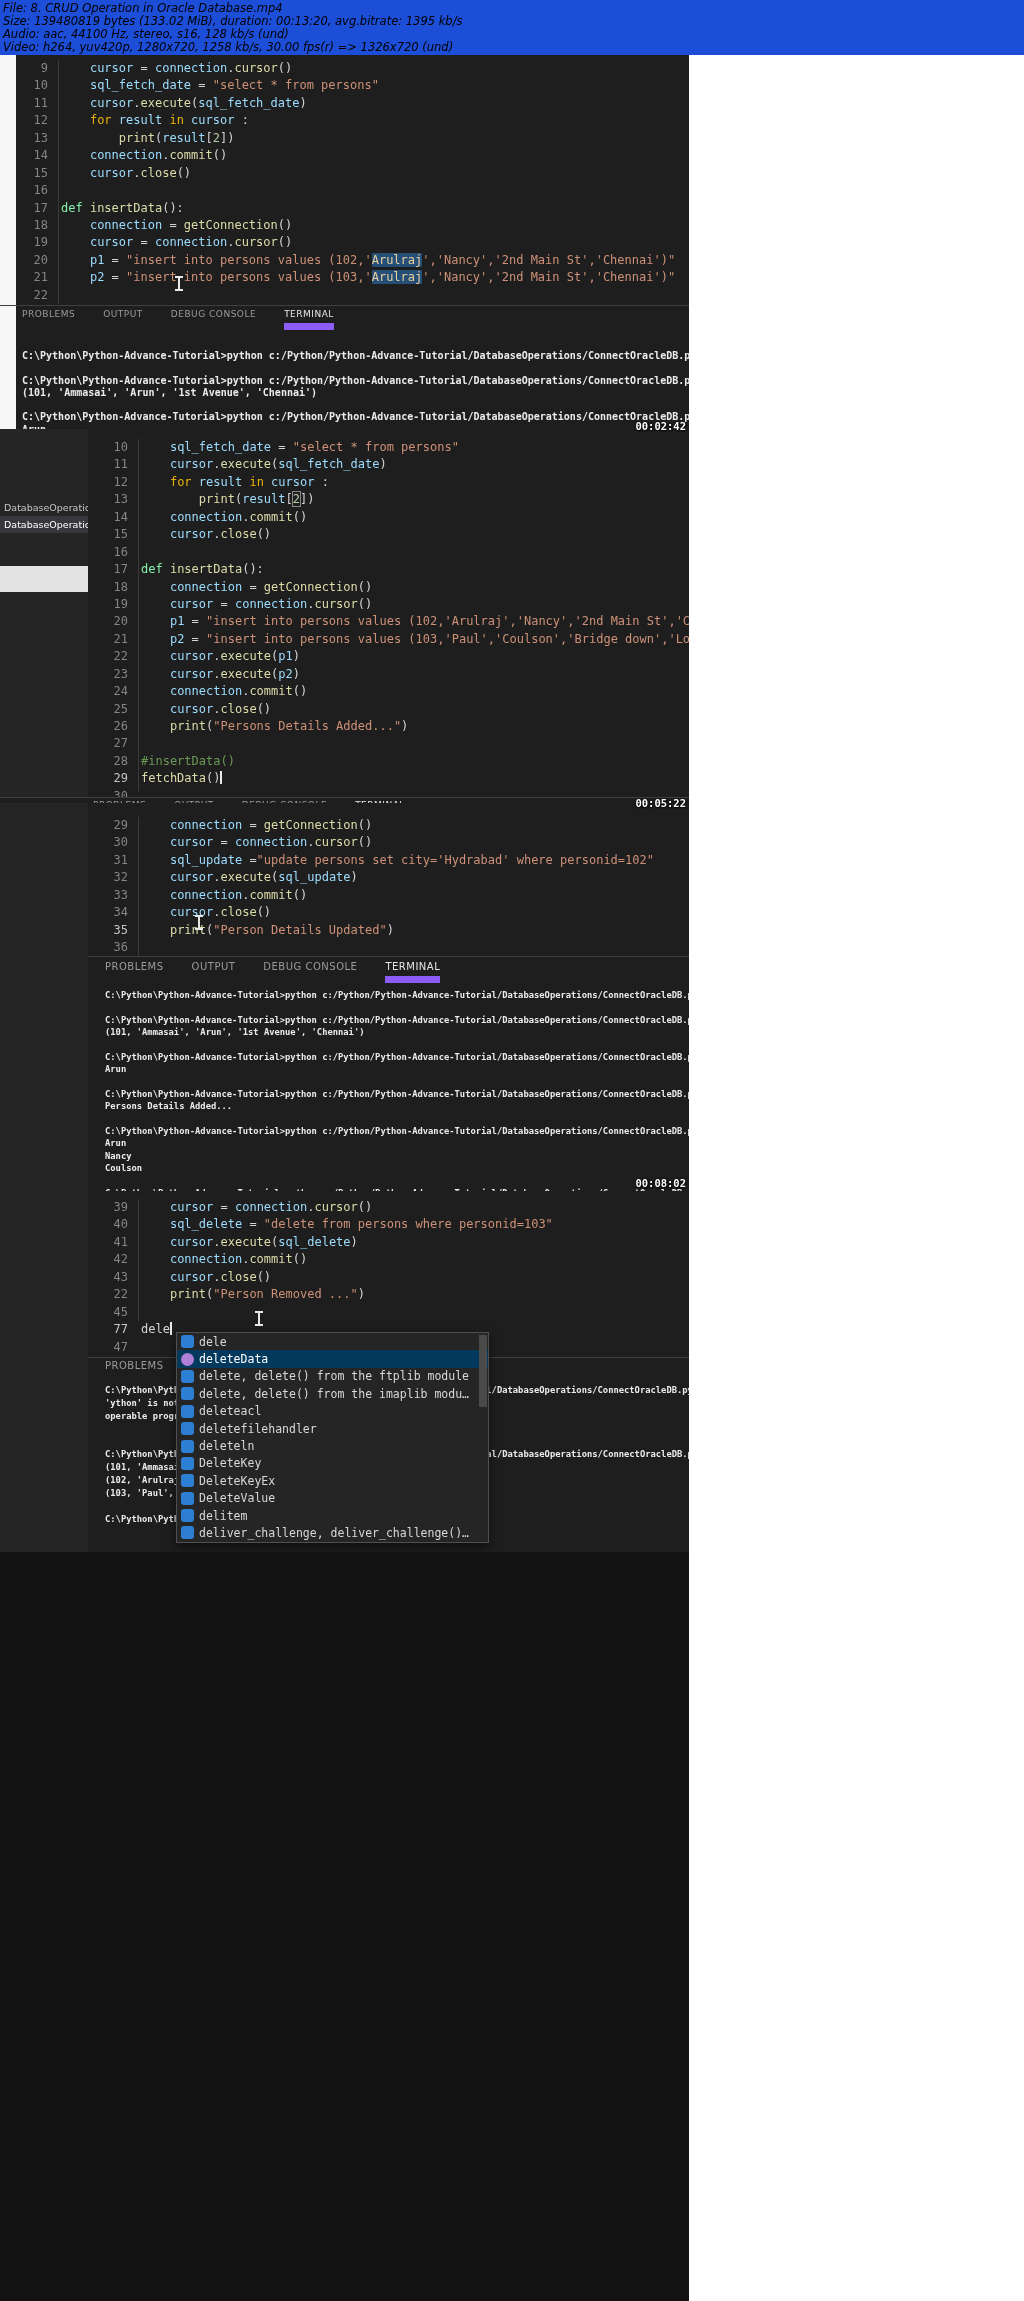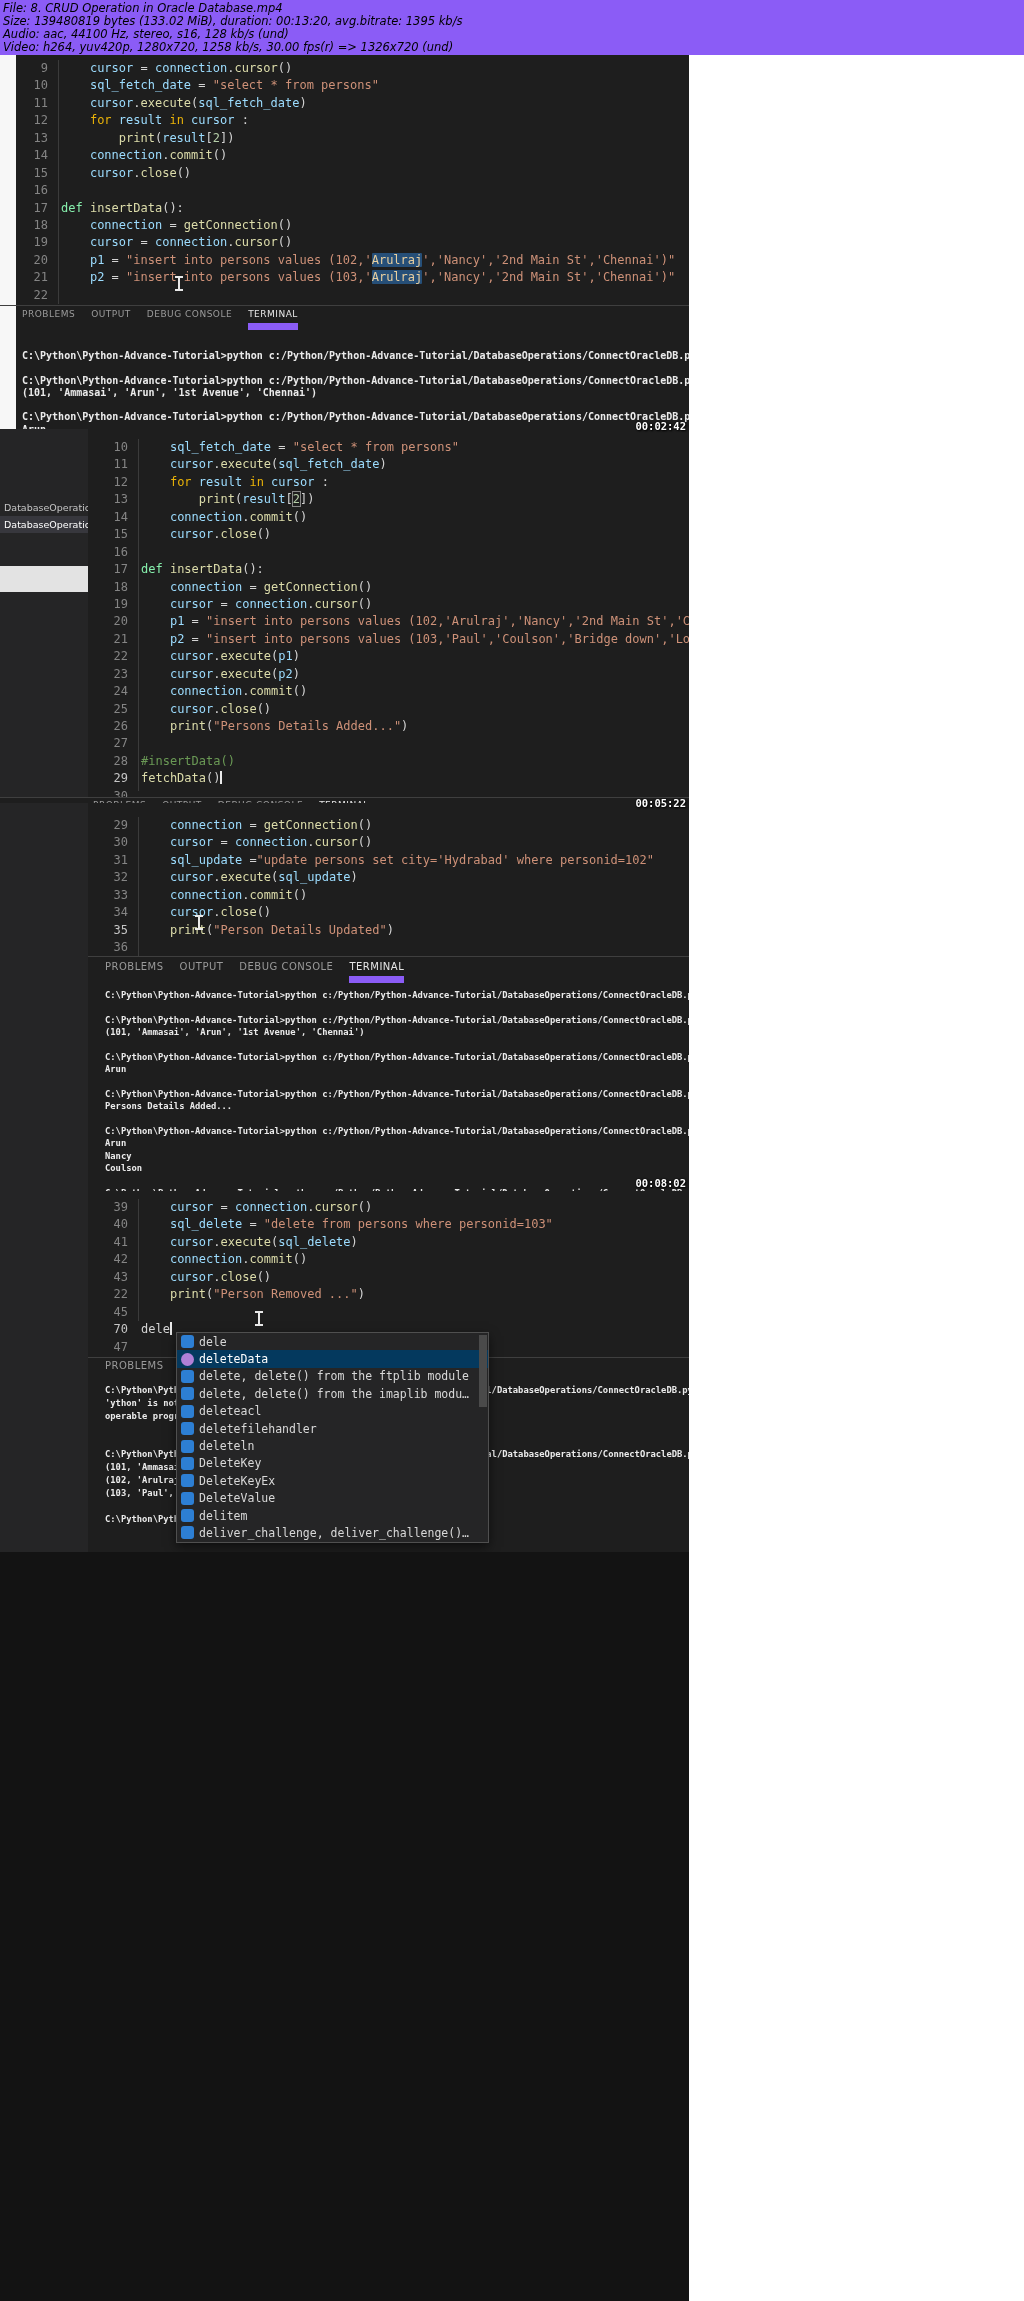--- a/index.html
+++ b/index.html
@@ -1,21 +1,21 @@
 <!DOCTYPE html>
 <html><head>
 <meta charset="utf-8">
 <style>
   *{margin:0;padding:0;box-sizing:border-box}
   html,body{background:#fff}
   body{width:1024px;height:2301px;position:relative;font-family:"DejaVu Sans Mono",monospace}
   .sheet{position:relative;width:1024px;height:2301px;background:#fff;overflow:hidden}
 
   
-  .header{position:absolute;top:0;left:0;width:100%;height:55px;background:#8b5cf6;
+  .header{position:absolute;top:0;left:0;width:100%;height:55px;background:#1d4ed8;
     font-family:"DejaVu Sans",sans-serif;font-style:italic;font-size:11.5px;line-height:13px;
     color:#000;padding:2px 0 0 3px}
 
   
   .frame{position:absolute;left:0;width:689px;background:#1e1e1e;overflow:hidden}
   .f1{top:55px;height:374px}
   .f2{top:429px;height:374px}
   .f3{top:803px;height:388px}
   .f4{top:1191px;height:361px}
   .f5{top:1552px;height:374px;background:#131313}
@@ -39,21 +39,21 @@
   .tk-s{color:#ce9178}
   .tk-n{color:#b5cea8}
   .tk-m{color:#6a9955}
   .tk-h{color:#e8cf9f;background:#264f78;border-radius:1px}
   .tk-b{color:#b5cea8;outline:1px solid #888}
   .tk-t{display:inline-block;width:2px;height:13px;background:#eaeaea;vertical-align:-2px}
   .iguide{position:absolute;width:1px;background:#3b3b3b;z-index:0}
 
   
   .psep{position:absolute;height:1px;background:#3f3f3f;left:0;right:0}
-  .ptabs{position:absolute;display:flex;gap:16px;font-family:"DejaVu Sans",sans-serif;
+  .ptabs{position:absolute;display:flex;gap:28px;font-family:"DejaVu Sans",sans-serif;
     font-size:9px;letter-spacing:.5px;color:#9a9a9a;z-index:1}
   .ptab{padding-bottom:4px}
   .ptab.active{color:#e7e7e7;border-bottom:7px solid #8b5cf6}
   .f3 .ptabs,.f4 .ptabs{font-size:10px}
 
   
   .term{position:absolute;color:#ebebeb;font-weight:bold;white-space:pre;z-index:1}
   .term div{height:12.3px;line-height:12.3px}
   .f1 .term{font-size:10px}
   .f3 .term{font-size:8.8px}
@@ -206,21 +206,21 @@
     <div class="sstrip"></div>
     <div class="iguide" style="left:138px;top:8px;height:122px"></div>
     <div class="code" style="left:88px;top:8px;right:0">
         <div class="cl"><span class="ln">39</span><span class="ct"><span class="tk-p">    </span><span class="tk-v">cursor</span><span class="tk-p"> = </span><span class="tk-v">connection</span><span class="tk-p">.</span><span class="tk-f">cursor</span><span class="tk-p">()</span></span></div>
         <div class="cl"><span class="ln">40</span><span class="ct"><span class="tk-p">    </span><span class="tk-v">sql_delete</span><span class="tk-p"> = </span><span class="tk-s">"delete from persons where personid=103"</span></span></div>
         <div class="cl"><span class="ln">41</span><span class="ct"><span class="tk-p">    </span><span class="tk-v">cursor</span><span class="tk-p">.</span><span class="tk-f">execute</span><span class="tk-p">(</span><span class="tk-v">sql_delete</span><span class="tk-p">)</span></span></div>
         <div class="cl"><span class="ln">42</span><span class="ct"><span class="tk-p">    </span><span class="tk-v">connection</span><span class="tk-p">.</span><span class="tk-f">commit</span><span class="tk-p">()</span></span></div>
         <div class="cl"><span class="ln">43</span><span class="ct"><span class="tk-p">    </span><span class="tk-v">cursor</span><span class="tk-p">.</span><span class="tk-f">close</span><span class="tk-p">()</span></span></div>
         <div class="cl"><span class="ln">22</span><span class="ct"><span class="tk-p">    </span><span class="tk-f">print</span><span class="tk-p">(</span><span class="tk-s">"Person Removed ..."</span><span class="tk-p">)</span></span></div>
         <div class="cl"><span class="ln">45</span><span class="ct"></span></div>
-        <div class="cl"><span class="ln cur">70</span><span class="ct"><span class="tk-p">dele</span><span class="tk-t"></span></span></div>
+        <div class="cl"><span class="ln cur">77</span><span class="ct"><span class="tk-p">dele</span><span class="tk-t"></span></span></div>
         <div class="cl"><span class="ln">47</span><span class="ct"></span></div>
       </div>
     <div class="psep" style="top:166px;left:88px"></div>
     <div class="ptabs" style="top:169px;left:105px">
         <span class="ptab">PROBLEMS</span>
         <span class="ptab">OUTPUT</span>
         <span class="ptab">DEBUG CONSOLE</span>
         <span class="ptab active">TERMINAL</span>
       </div>
     <div class="term" style="top:193px;left:105px"><div>C:\Python\Python-Advance-Tutorial&gt;ython c:/Python/Python-Advance-Tutorial/DatabaseOperations/ConnectOracleDB.py</div><div>'ython' is not recognized as an internal or external command,</div><div>operable program or batch file.</div><div> </div><div> </div><div>C:\Python\Python-Advance-Tutorial&gt;python c:/Python/Python-Advance-Tutorial/DatabaseOperations/ConnectOracleDB.py</div><div>(101, 'Ammasai', 'Arun', '1st Avenue', 'Chennai')</div><div>(102, 'Arulraj', 'Nancy', '2nd Main St', 'Chennai')</div><div>(103, 'Paul', 'Coulson', 'Bridge down', 'London')</div><div> </div><div>C:\Python\Python-Advance-Tutorial&gt;</div></div>

